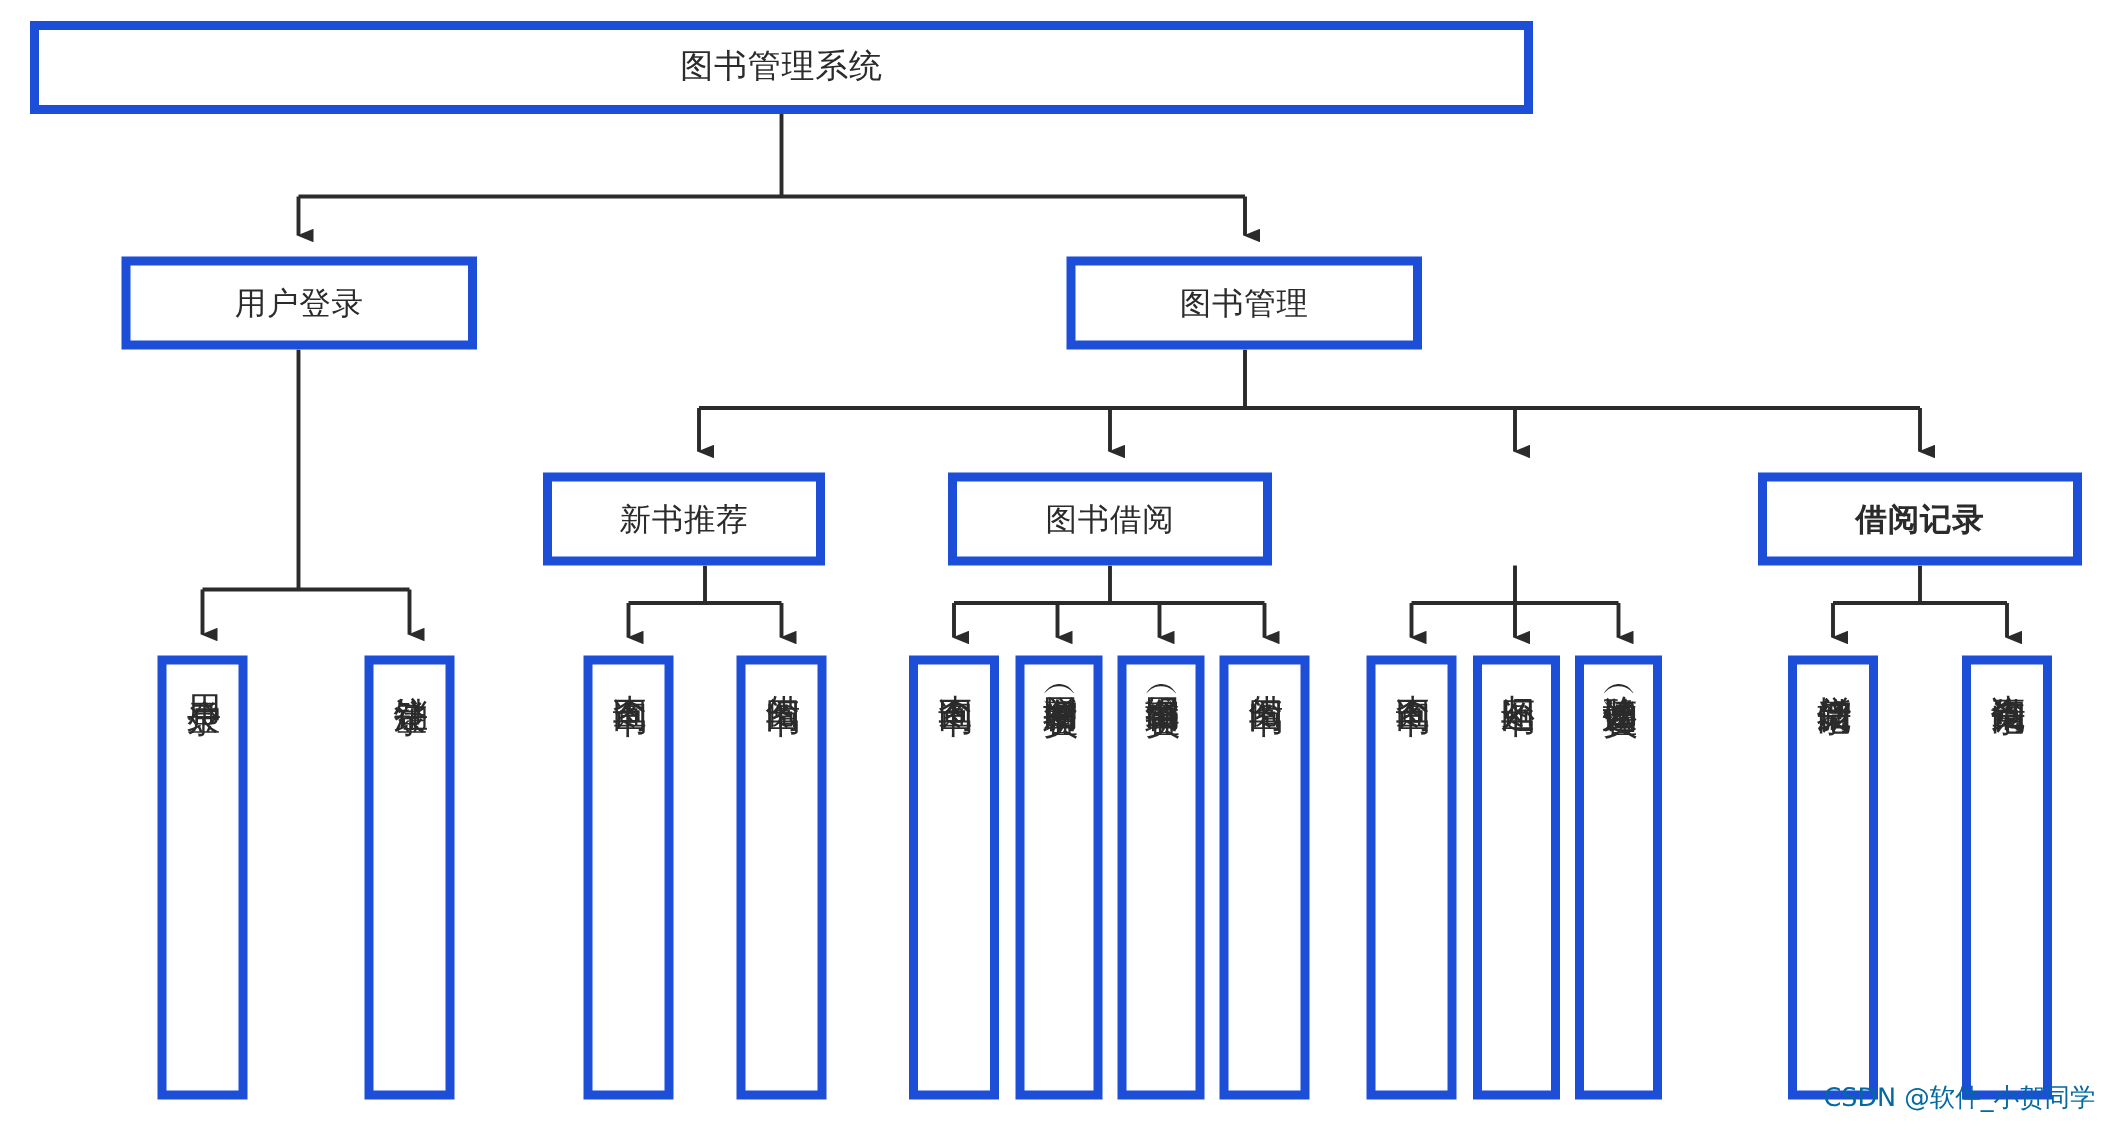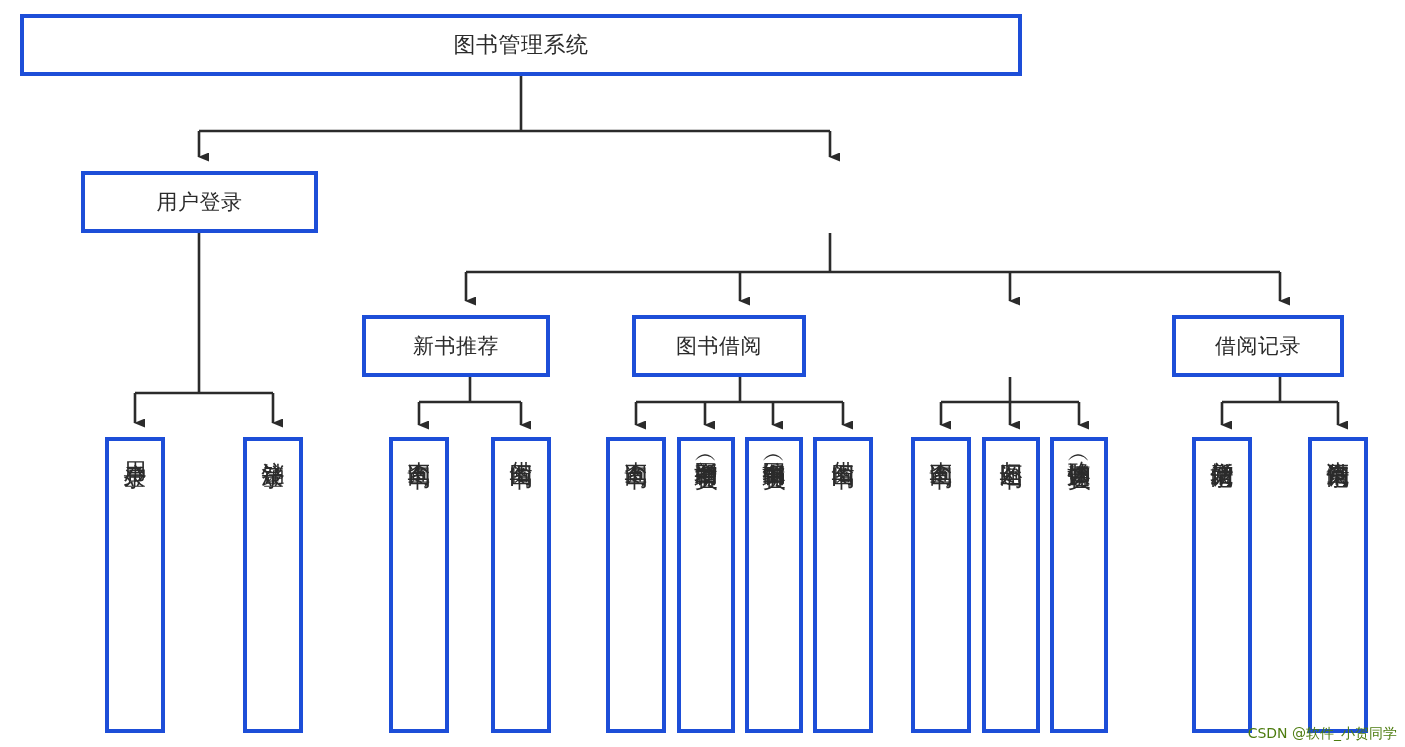--- a/index.html
+++ b/index.html
@@ -21,21 +21,21 @@
     position: absolute;
     left: 0;
     top: 0;
     width: 1405px;
     height: 747px;
   }
   .node {
     position: absolute;
     box-sizing: border-box;
     background: #ffffff;
-    border: 4px solid #1d4ed8;
+    border: 6px solid #1d4ed8;
     display: flex;
     align-items: center;
     justify-content: center;
     z-index: 3;
   }
   .node-label {
     color: #2b2b2b;
     line-height: 1.18;
     text-align: center;
     white-space: nowrap;
@@ -60,22 +60,22 @@
     white-space: nowrap;
     display: block;
   }
   .node.vertical.tall-text .node-label {
     letter-spacing: 1px;
   }
   #watermark {
     position: absolute;
     right: 8px;
     bottom: 4px;
-    font-size: 14px;
-    color: #4d7c0f;
+    font-size: 17px;
+    color: #0369a1;
     z-index: 5;
     white-space: nowrap;
     font-family: "DejaVu Sans", "Liberation Sans", sans-serif;
   }
 </style>
 </head>
 <body>
 
 <div id="diagram-root">
 
@@ -142,31 +142,34 @@
   </svg>
 
   <div class="node root horizontal" style="left:20px; top:14px; width:1002px; height:62px;">
     <span class="node-label">图书管理系统</span>
   </div>
 
   <div class="node horizontal" style="left:81px; top:171px; width:237px; height:62px;">
     <span class="node-label">用户登录</span>
   </div>
 
+  <div class="node horizontal" style="left:711px; top:171px; width:237px; height:62px;">
+    <span class="node-label">图书管理</span>
+  </div>
 
   <div class="node horizontal" style="left:362px; top:315px; width:188px; height:62px;">
     <span class="node-label">新书推荐</span>
   </div>
 
-  <div class="node horizontal" style="left:632px; top:315px; width:174px; height:62px;">
+  <div class="node horizontal" style="left:632px; top:315px; width:216px; height:62px;">
     <span class="node-label">图书借阅</span>
   </div>
 
 
-  <div class="node horizontal" style="left:1172px; top:315px; width:172px; height:62px;">
+  <div class="node horizontal" style="left:1172px; top:315px; width:216px; height:62px;font-weight:bold;">
     <span class="node-label">借阅记录</span>
   </div>
 
   <div class="node vertical" style="left:105px; top:437px; width:60px; height:296px;">
     <span class="node-label">用户登录</span>
   </div>
 
   <div class="node vertical" style="left:243px; top:437px; width:60px; height:296px;">
     <span class="node-label">注销登录</span>
   </div>

